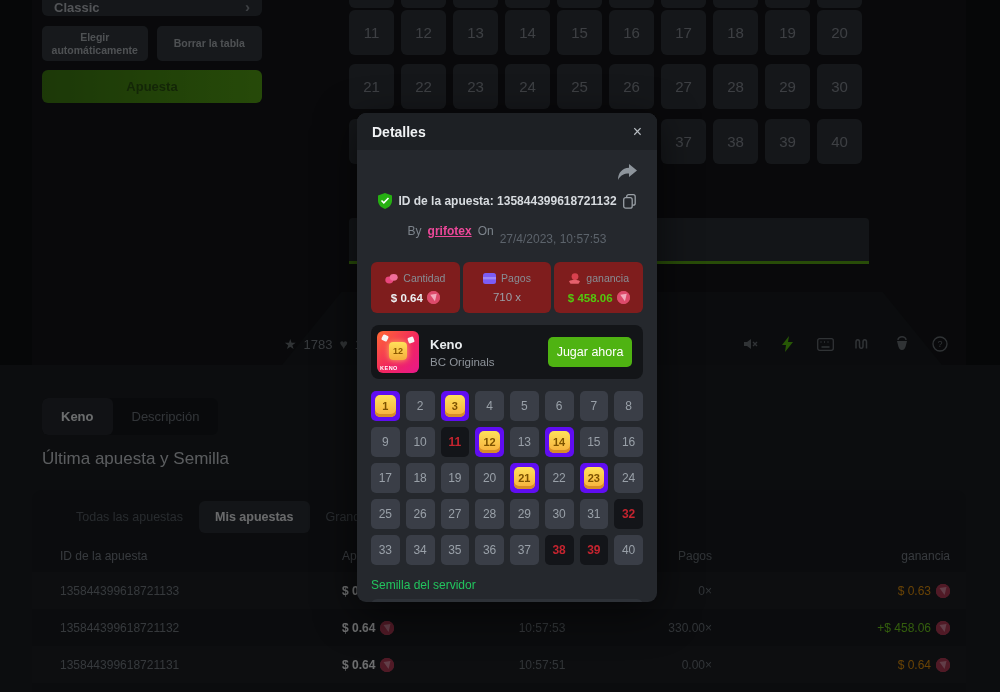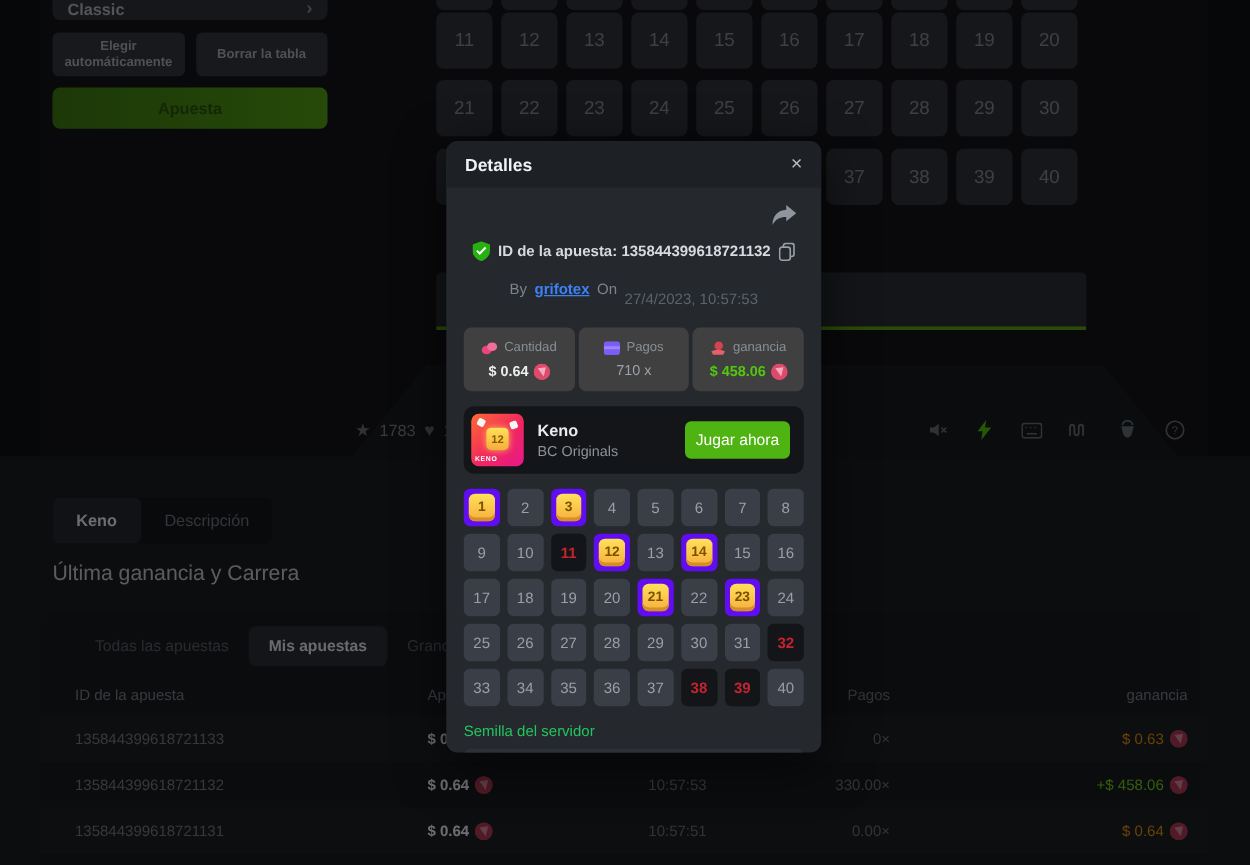--- a/index.html
+++ b/index.html
@@ -77,25 +77,25 @@
   .modal-title { font-size:14px; font-weight:bold; color:#f0f2f4; }
   .modal-close { color:#b9bec3; font-size:16px; cursor:pointer; line-height:1; }
   .modal-body { padding:0 14px; }
 
   .share-row { margin-top:14px; height:20px; display:flex; justify-content:flex-end; padding-right:6px; }
   .share-row svg { cursor:pointer; }
   .id-row { margin-top:9px; display:flex; align-items:center; justify-content:center; gap:6px; }
   .id-text { font-size:12px; font-weight:bold; color:#d7dbdf; }
   .by-row { margin-top:7px; display:flex; align-items:center; justify-content:center; gap:6px; font-size:12px; }
   .by-label { color:#7c838b; }
-  .username { color:#3b82f6; font-weight:bold; text-decoration:underline; cursor:pointer; }
+  .username { color:#ec4899; font-weight:bold; text-decoration:underline; cursor:pointer; }
   .on-text { color:#5c636b;margin-top:16px; }
 
   .stats-row { margin-top:16px; display:flex; gap:3px; }
-  .stat-box { flex:1; background:#404040; border-radius:6px; padding:10px 0 9px; display:flex; flex-direction:column; align-items:center; gap:7px; }
+  .stat-box { flex:1; background:#7f1d1d; border-radius:6px; padding:10px 0 9px; display:flex; flex-direction:column; align-items:center; gap:7px; }
   .stat-label { display:flex; align-items:center; gap:5px; font-size:10.5px; color:#878e95; }
   .stat-value { display:flex; align-items:center; gap:4px; font-size:11.5px; font-weight:bold; color:#eceff1; }
   .stat-value.gray { color:#9aa1a8; font-weight:normal; }
   .stat-value.green { color:#53c70f; }
   .stat-value .coin { width:13px; height:13px; }
 
   .game-card { margin-top:12px; height:54px; background:#131518; border-radius:8px; display:flex; align-items:center; padding:6px; gap:11px; }
   .thumb { width:42px; height:42px; border-radius:6px; flex:none; position:relative; overflow:hidden;
     background:linear-gradient(135deg,#ff6a33 0%,#f1265f 55%,#e8188b 100%); }
   .thumb .mini { position:absolute; left:50%; top:50%; transform:translate(-50%,-55%); width:18px; height:18px; border-radius:4px;
@@ -239,21 +239,21 @@
         </span>
       </div>
     </div>
   </div>
 
   <div class="below">
     <div class="tab-bar">
       <div class="tab active">Keno</div>
       <div class="tab">Descripción</div>
     </div>
-    <div class="section-heading">Última ganancia y Carrera</div>
+    <div class="section-heading">Última apuesta y Semilla</div>
 
     <div class="bets-panel">
       <div class="pill-tabs">
         <div class="pill">Todas las apuestas</div>
         <div class="pill active">Mis apuestas</div>
         <div class="pill">Grandes apostadores</div>
       </div>
       <div class="thead">
         <div class="h-id">ID de la apuesta</div>
         <div class="h-amt">Apuesta</div>

